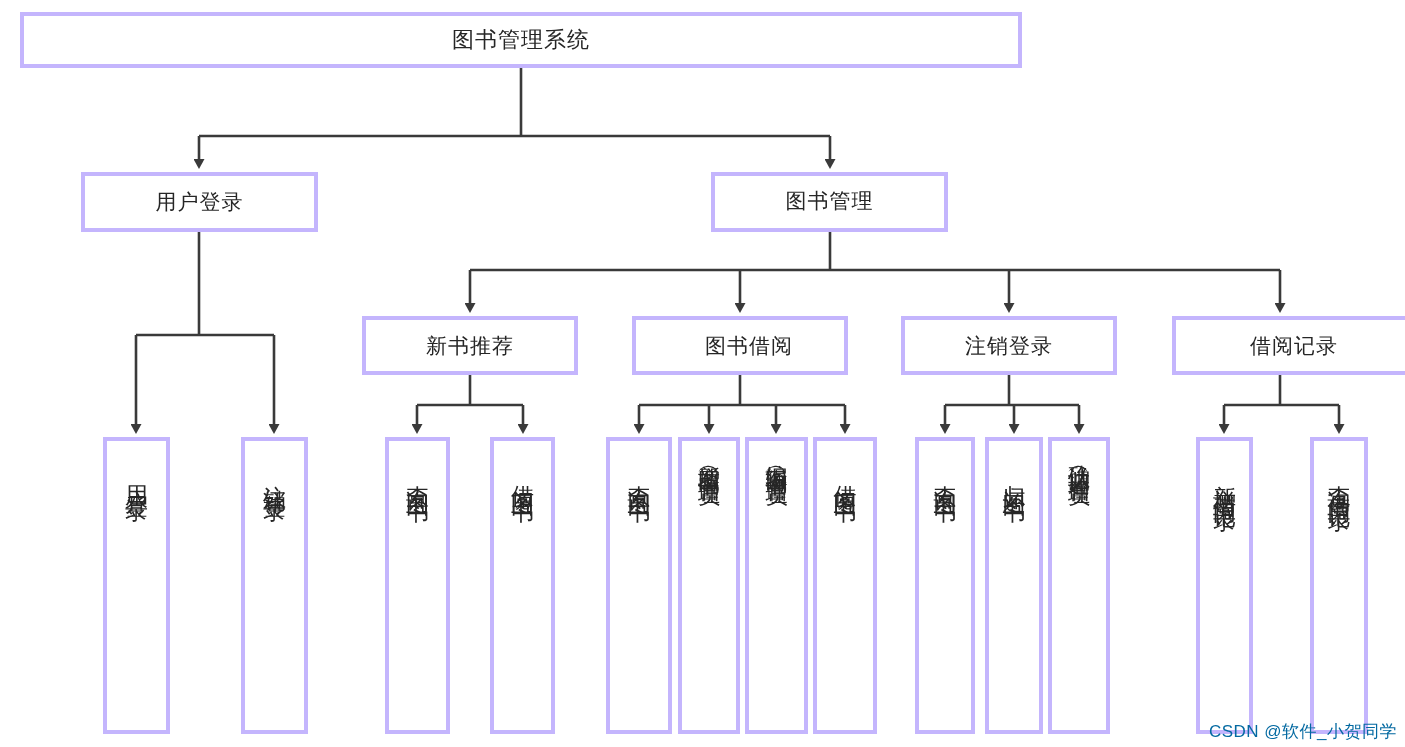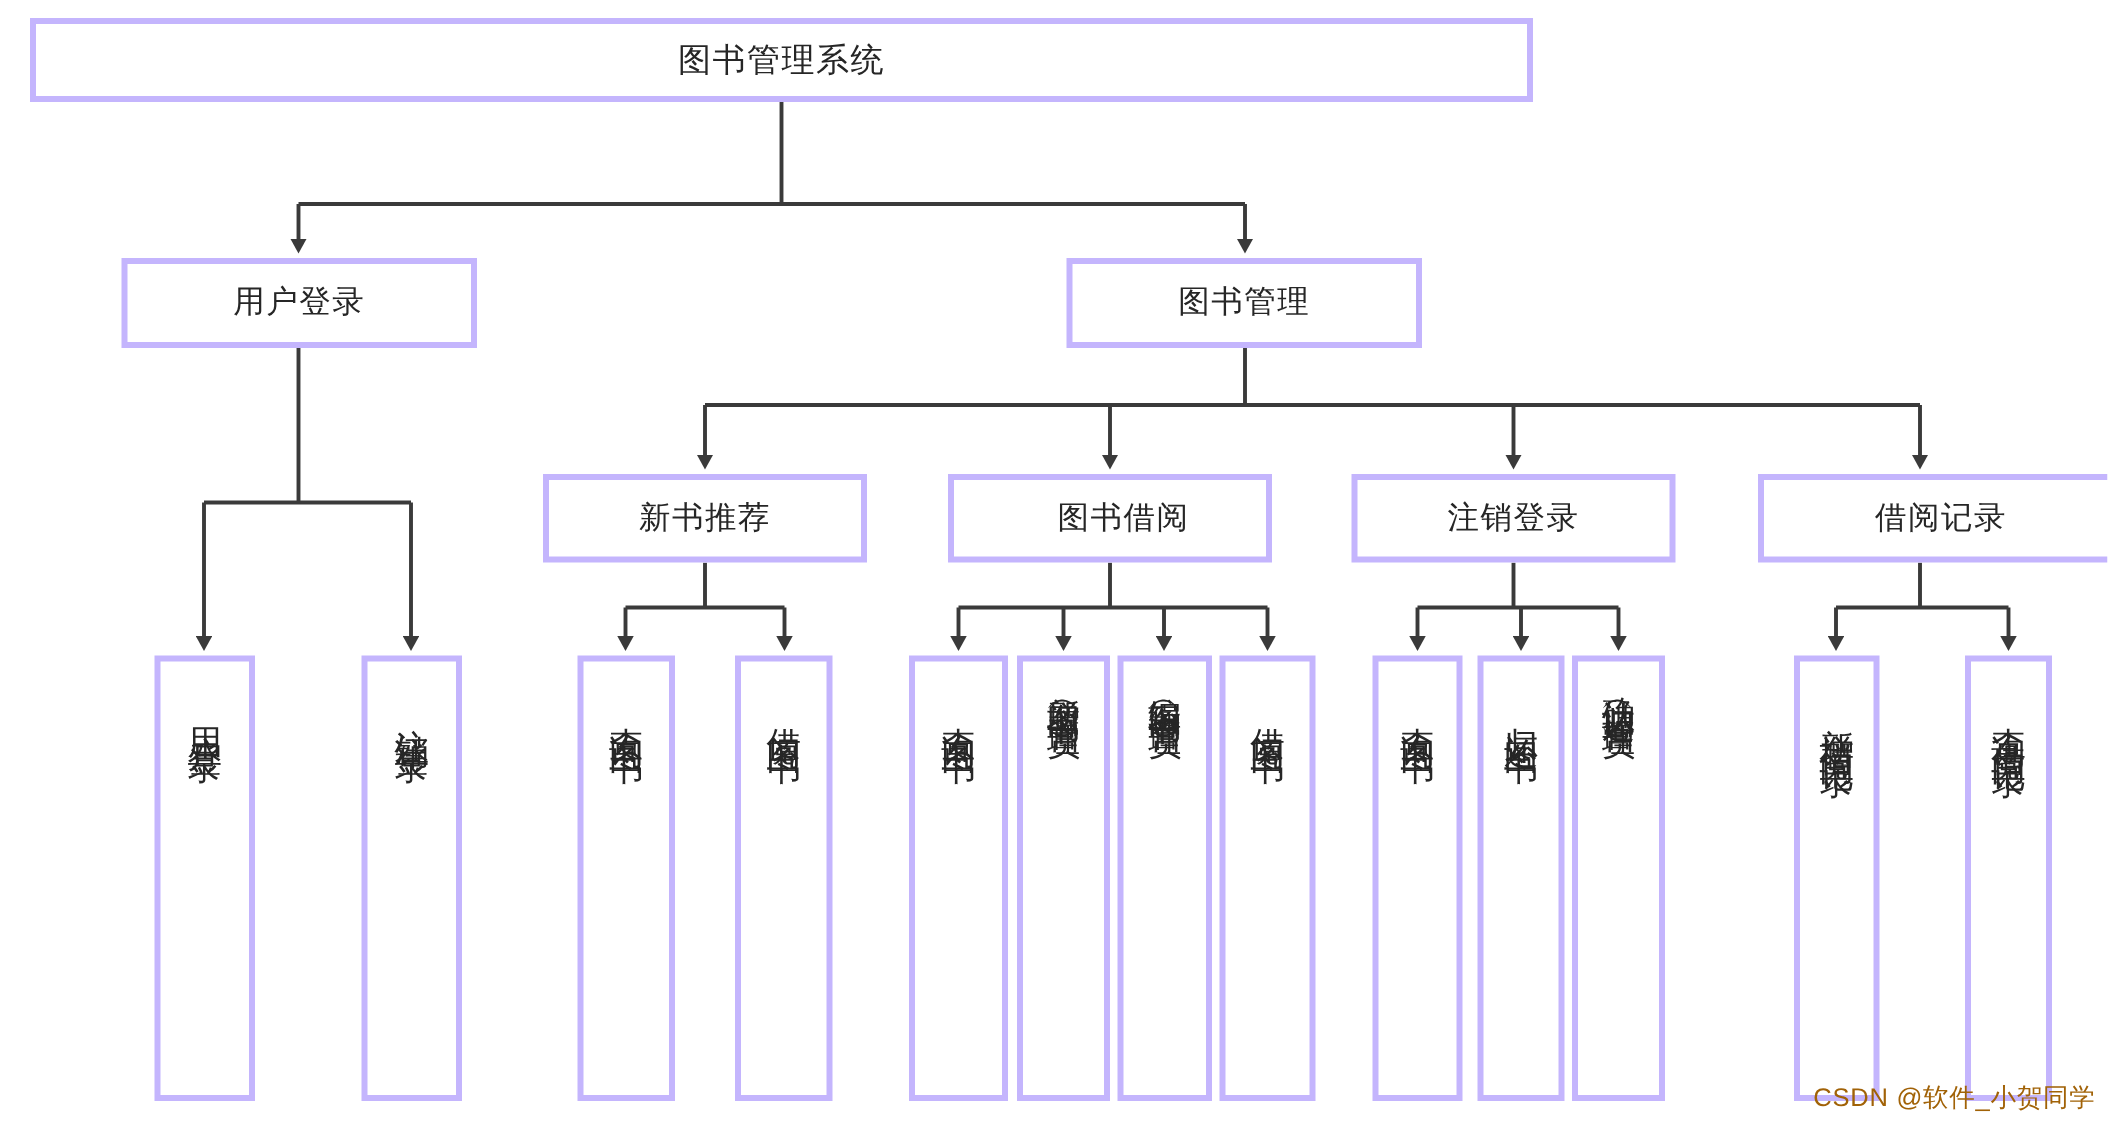--- a/index.html
+++ b/index.html
@@ -54,21 +54,21 @@
   .node.v.tight{
     padding-top:6px;
     letter-spacing:3px;
     font-size:22px;
   }
   .watermark{
     position:absolute;
     right:8px;
     bottom:4px;
     font-size:17px;
-    color:#a16207;
+    color:#0369a1;
     letter-spacing:.5px;
     white-space:nowrap;
   }
 </style>
 </head>
 <body>
 
 <div id="stage">
 
   <svg id="wires" viewBox="0 0 1405 747" xmlns="http://www.w3.org/2000/svg">

